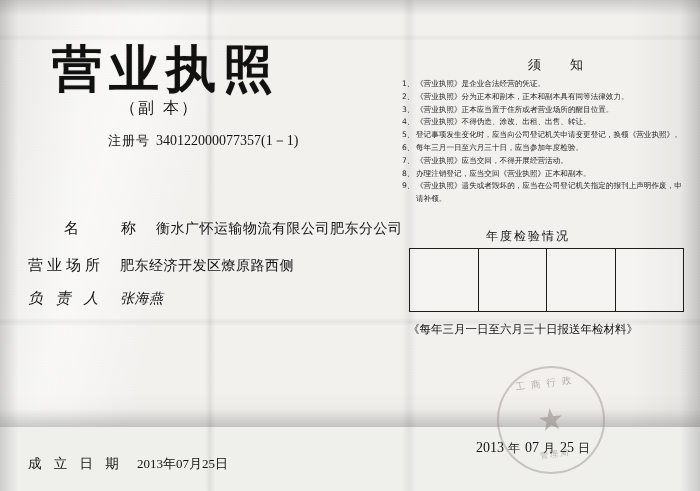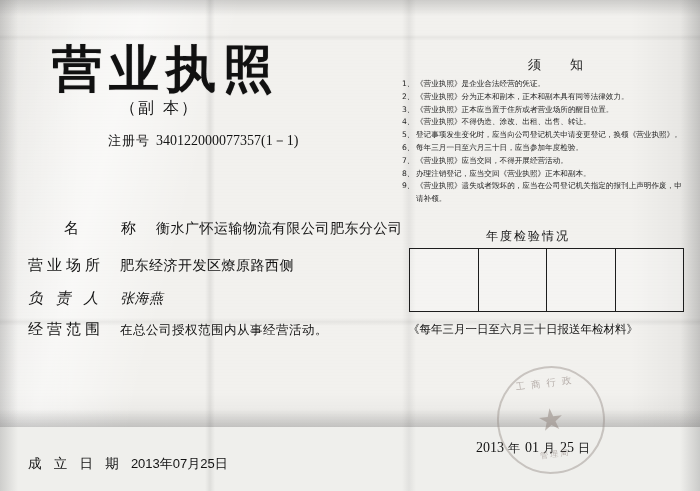--- a/index.html
+++ b/index.html
@@ -111,22 +111,22 @@
   #f-name .val { font-size: 14px; }
 
   #estab {
     position: absolute;
     left: 28px;
     top: 455px;
     font-size: 13.5px;
     color: #131313;
     white-space: nowrap;
   }
-  #estab .lbl { letter-spacing: 4px; margin-right: 8px; }
-  #estab .val { font-family: Liberation Sans, sans-serif; font-size: 13px; }
+  #estab .lbl { letter-spacing: 4px; margin-right: 14px; }
+  #estab .val { font-family: Liberation Serif, serif; font-size: 13px; }
 
   
   #notice-title {
     position: absolute;
     left: 506px;
     top: 56px;
     font-size: 13px;
     letter-spacing: 8px;
     color: #181818;
     margin-left: 22px;
@@ -278,23 +278,20 @@
 
   <div class="field cn" id="f-name">
     <span class="lbl">名　　称</span><span class="val">衡水广怀运输物流有限公司肥东分公司</span>
   </div>
   <div class="field cn" id="f-place">
     <span class="lbl">营业场所</span><span class="val">肥东经济开发区燎原路西侧</span>
   </div>
   <div class="field cn" id="f-rep">
     <span class="lbl">负 责 人</span><span class="val">张海燕</span>
   </div>
-  <div class="field cn" id="f-scope">
-    <span class="lbl">经营范围</span><span class="val">在总公司授权范围内从事经营活动。</span>
-  </div>
 
   <div id="estab" class="cn">
     <span class="lbl">成 立 日 期</span><span class="val">2013年07月25日</span>
   </div>
 
   <div id="notice-title" class="cn">须　知</div>
 
   <div id="notice-list" class="cn">
     <div class="item">
         <span class="num">1、</span>
@@ -339,21 +336,21 @@
   <div id="insp-table">
     <div class="cell"></div>
     <div class="cell"></div>
     <div class="cell"></div>
     <div class="cell"></div>
   </div>
 
   <div id="insp-note" class="cn">《每年三月一日至六月三十日报送年检材料》</div>
 
   <div id="date-row" class="cn">
-    <span class="n">2013</span><span class="u">年</span><span class="n">01</span><span class="u">月</span><span class="n">25</span><span class="u">日</span>
+    <span class="n">2013</span><span class="u">年</span><span class="n">07</span><span class="u">月</span><span class="n">25</span><span class="u">日</span>
   </div>
 
   <div id="seal">
     <div class="seal-inner"></div>
     <div class="seal-text-top">工商行政</div>
     <div class="star">★</div>
     <div class="seal-text-bottom">管理局</div>
   </div>
 
   <div id="grain"></div>

